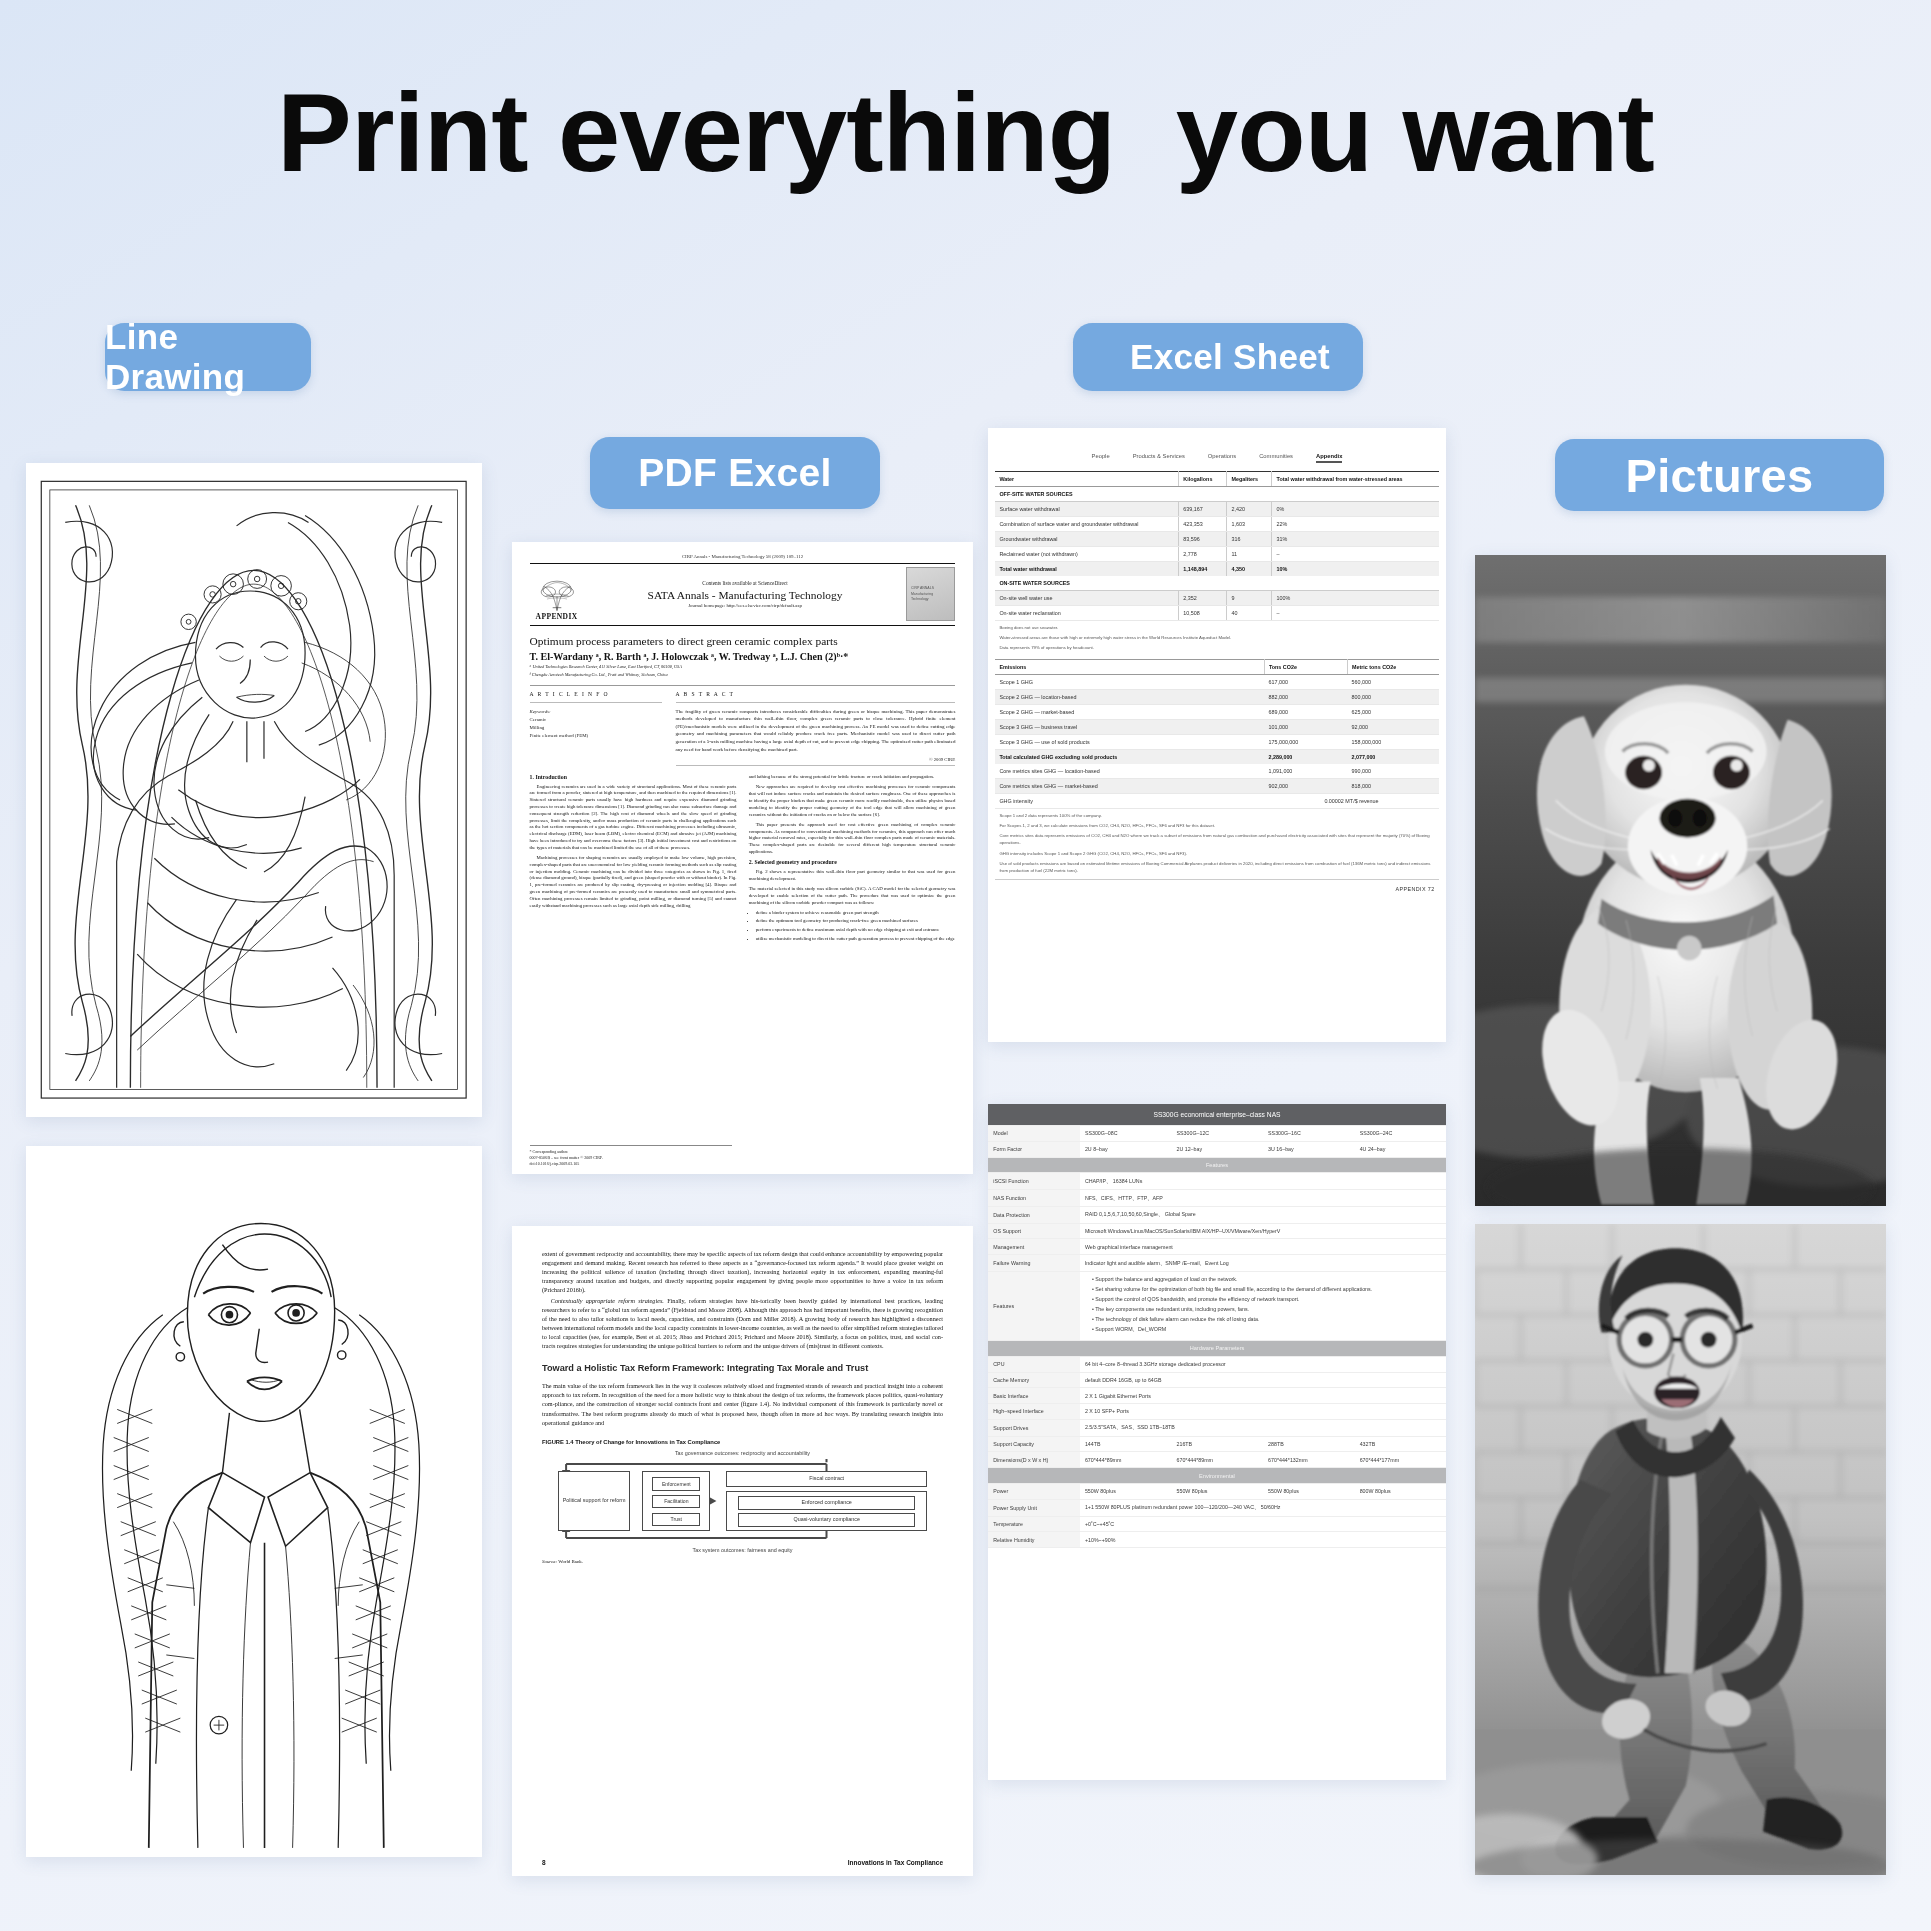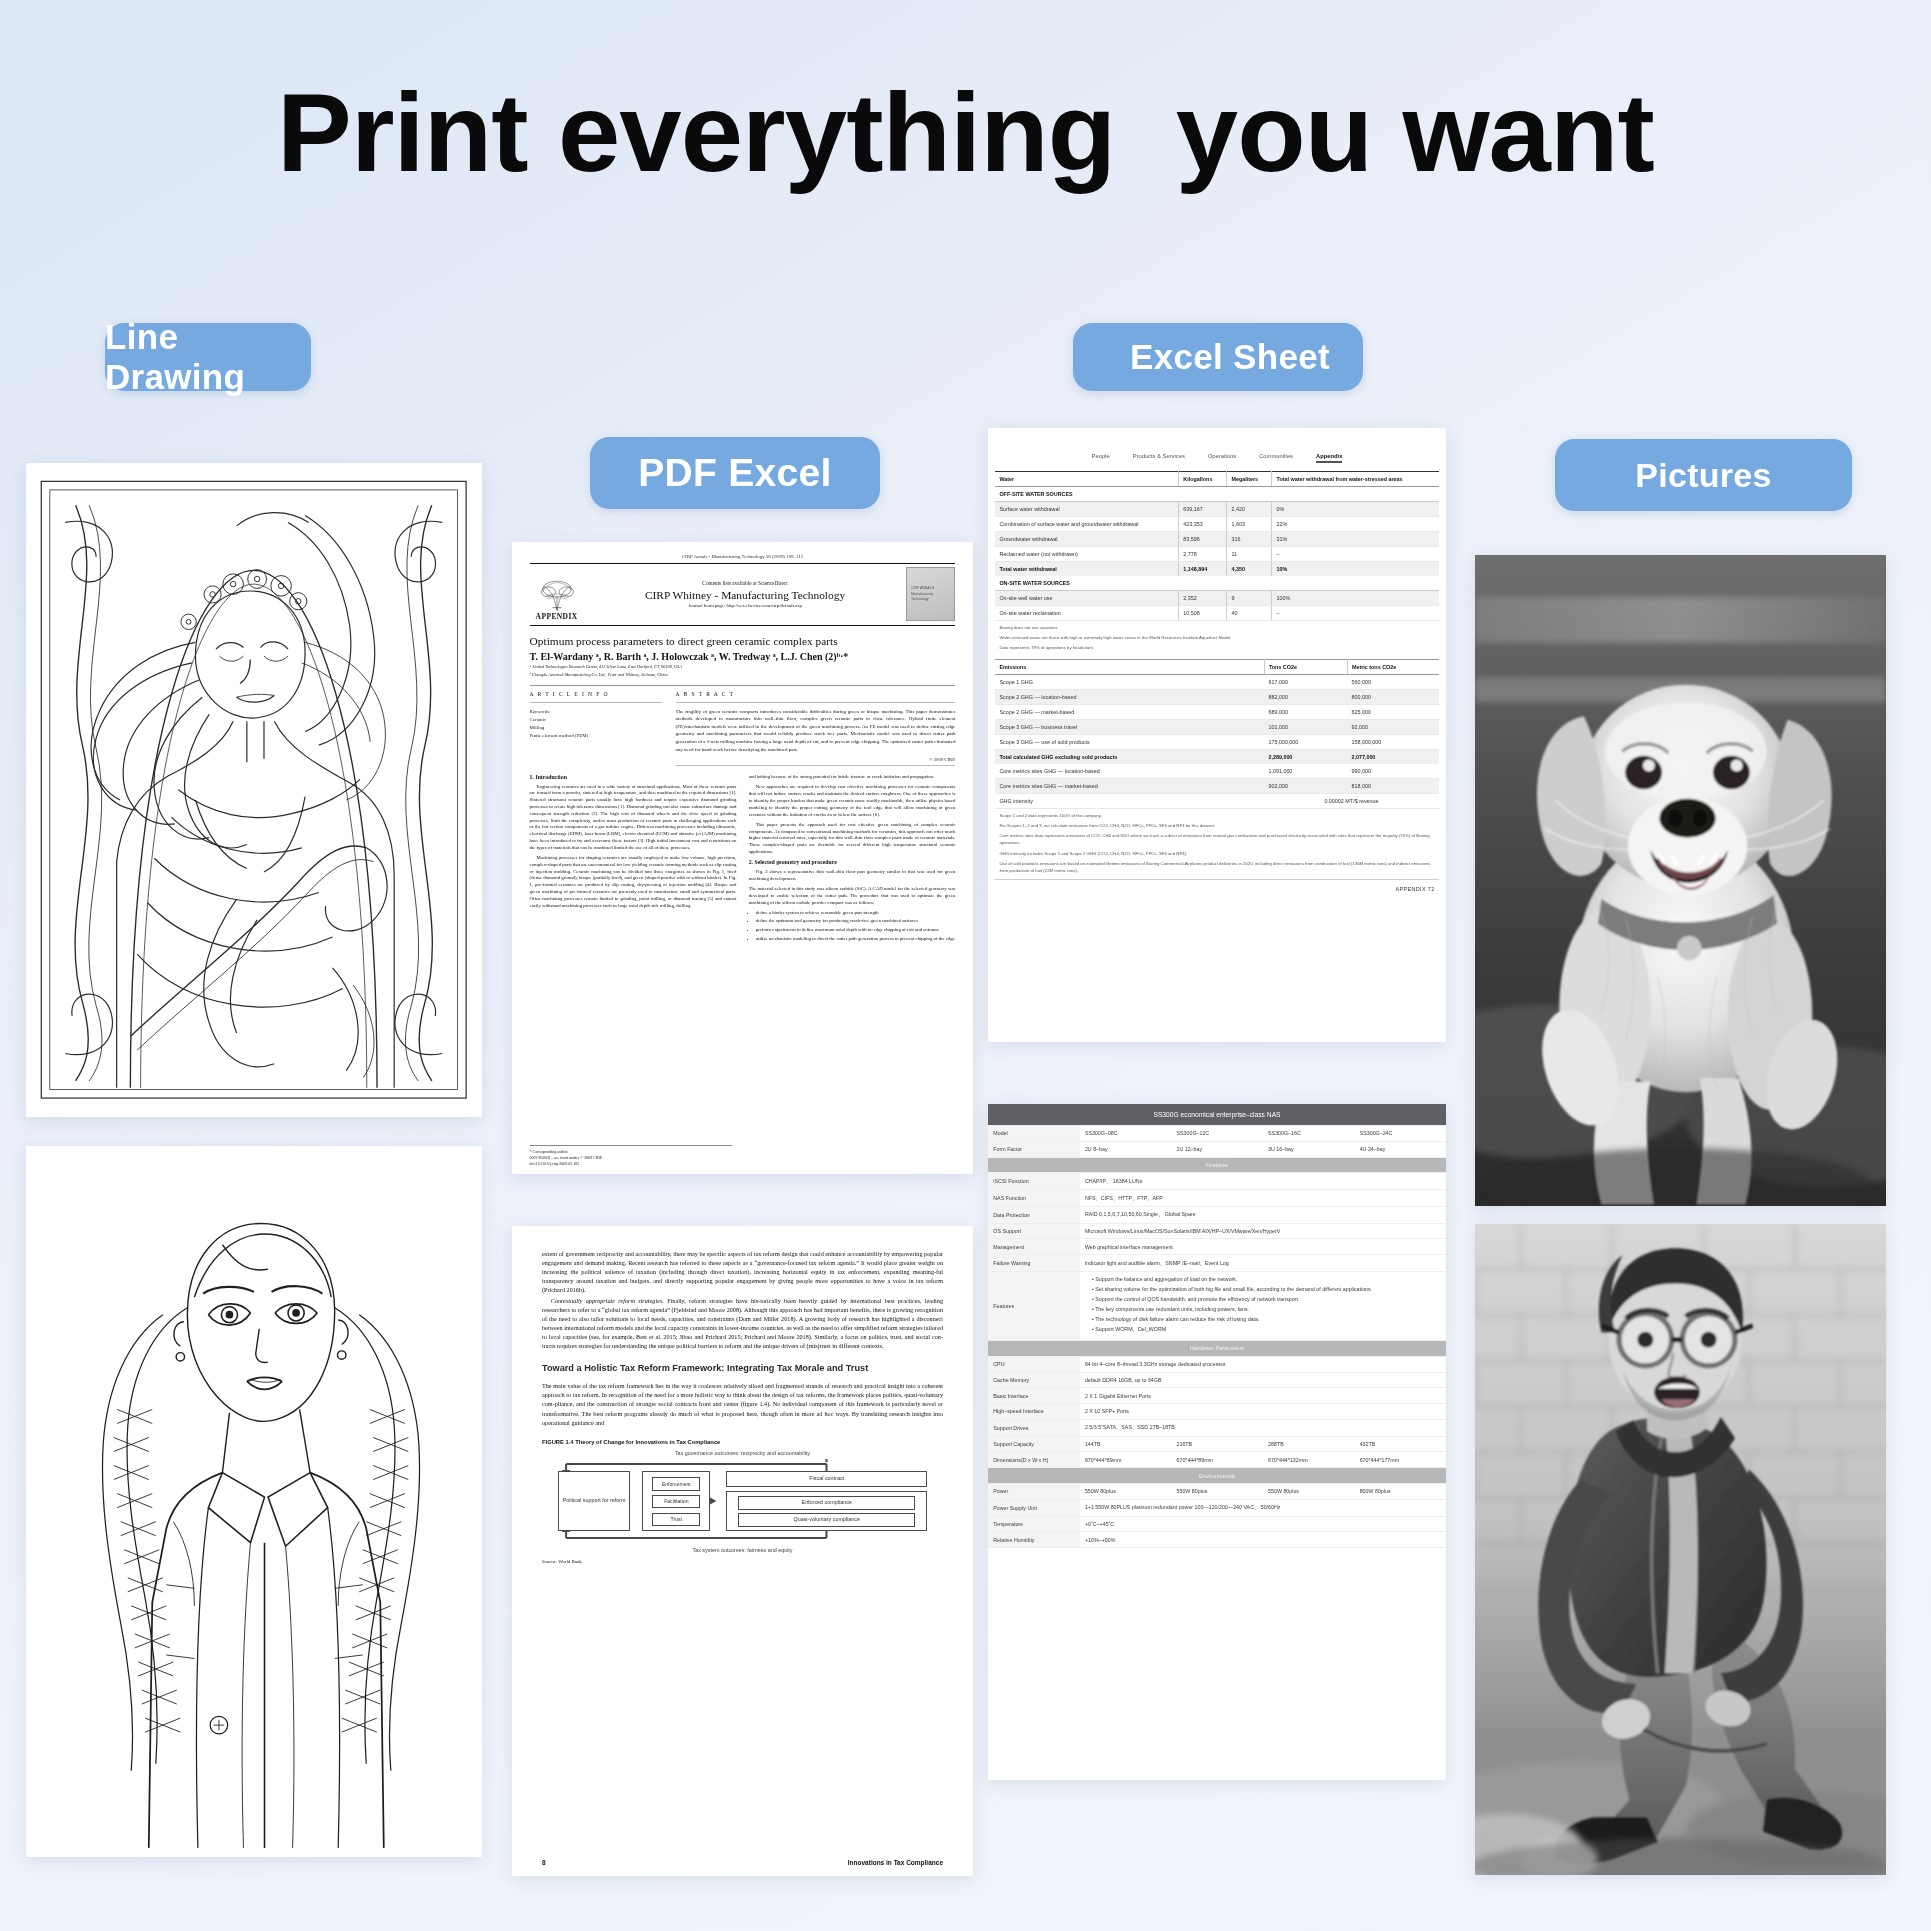--- a/index.html
+++ b/index.html
@@ -29,21 +29,21 @@
     color:#ffffff;
     border-radius:19.3px;
     display:flex; align-items:center; justify-content:center;
     font-size:35px; font-weight:bold;
     box-shadow:0 2.6px 8.8px rgba(90,130,180,.22);
     letter-spacing:0.3px;
   }
   #badge-line-drawing { left:105px;  top:323px; width:206px; height:68px; }
   #badge-pdf-text     { left:590px;  top:437px; width:290px; height:72px; font-size:39px;}
   #badge-excel-sheet  { left:1073px; top:323px; width:290px; height:68px;padding-left:24px; }
-  #badge-pictures     { left:1555px; top:439px; width:297px; height:72px; font-size:34px;}
+  #badge-pictures     { left:1555px; top:439px; width:329px; height:72px; font-size:47px;border-radius:19px;}
 
   
   .sheet {
     position:absolute; background:#ffffff;
     box-shadow:0 3.5px 16px rgba(60,90,140,.13);
     overflow:hidden;
   }
 
   
   #linedraw-1 { left:26px; top:463px; width:456px; height:654px; padding:5.3px; }
@@ -328,21 +328,21 @@
           <path d="M14 24 C22 20 38 20 46 24" stroke-width="0.5"></path>
           <path d="M10 16 C16 8 26 5 30 5 C36 5 46 8 50 16" stroke-width="0.5"></path>
           <path d="M16 28 C22 26 38 26 44 28" stroke-width="0.4"></path>
           <path d="M24 40 L36 40" stroke-width="0.9"></path>
         </g>
       </svg>
       <div class="elsevier-word">APPENDIX</div>
     </div>
     <div class="mast-mid">
       <div class="mast-contents">Contents lists available at ScienceDirect</div>
-      <div class="mast-journal">CIRP Whitney - Manufacturing Technology</div>
+      <div class="mast-journal">SATA Annals - Manufacturing Technology</div>
       <div class="mast-home">Journal homepage: http://ees.elsevier.com/cirp/default.asp</div>
     </div>
     <div class="mast-cover">
       <span>CIRP ANNALS</span>
       <span>Manufacturing</span>
       <span>Technology</span>
     </div>
   </div>
 
   <div class="pdf-title">Optimum process parameters to direct green ceramic complex parts</div>

